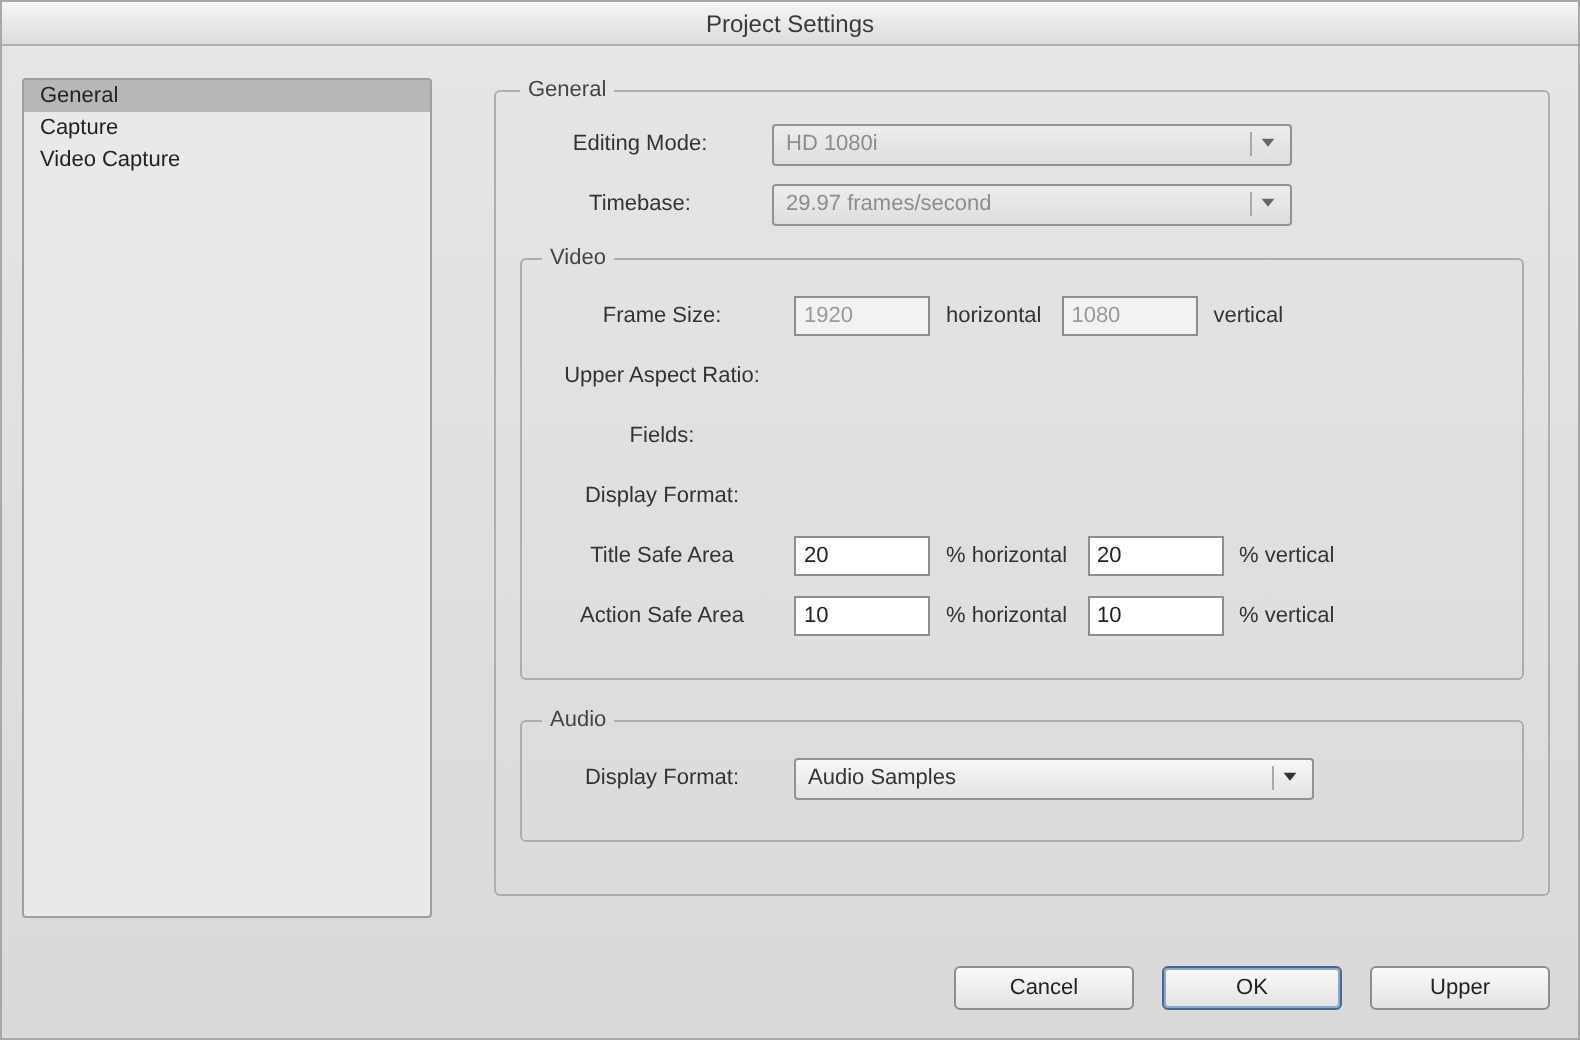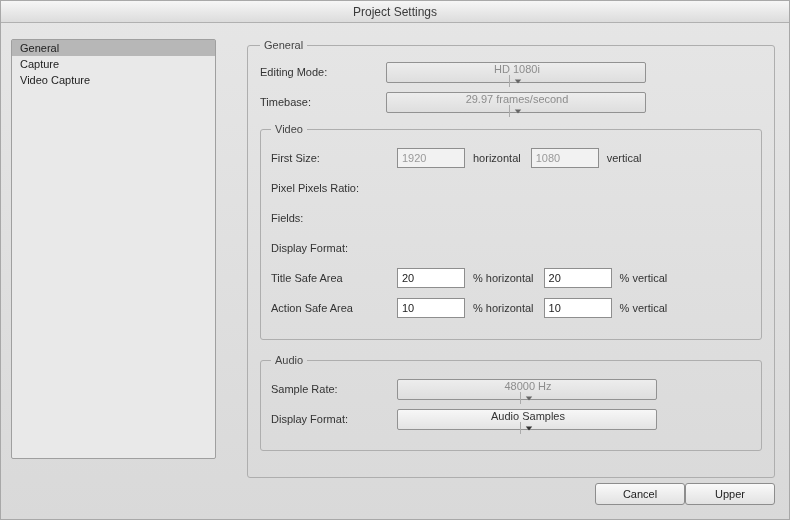--- a/index.html
+++ b/index.html
@@ -75,37 +75,36 @@
   }
   fieldset.sub > legend { font-size: 11px; color:#444; padding:0 4px;}
   .row-line {
     display: flex;
     align-items: center;
     margin-bottom: 8px;
     min-height: 22px;
   }
   .label {
     width: 120px;
-    text-align: left;
+    text-align: center;
     margin-right: 6px;
     color: #333;
   }
   .dropdown {
     display: inline-flex;
     align-items: center;
     justify-content: space-between;
     width: 260px;
     height: 21px;
     padding: 0 4px 0 6px;
     background: linear-gradient(#f7f7f7,#e3e3e3);
     border: 1px solid #929292;
     border-radius: 2px;
     font-size: 11px;
     color: #333;
-    flex-direction: column;
   }
   .dropdown.disabled {
     color: #8d8d8d;
     background: linear-gradient(#ededed,#dedede);
   }
   .dropdown .chev {
     width: 16px;
     text-align: center;
     border-left: 1px solid #aaa;
     color: #555;
@@ -126,20 +125,21 @@
   .inline-label {
     margin: 0 10px 0 8px;
     color: #333;
   }
   
   .button-row {
     position: absolute;
     right: 14px;
     bottom: 14px;
     display: flex;
+    gap: 14px;
   }
   .btn {
     width: 90px;
     height: 22px;
     background: linear-gradient(#fafafa,#e2e2e2);
     border: 1px solid #8d8d8d;
     border-radius: 3px;
     font-size: 11px;
     color: #222;
     text-align: center;
@@ -187,29 +187,29 @@
             <span class="chev"><svg class="tri" viewBox="0 0 10 10">
                   <path d="M1 3 L9 3 L5 8 Z" fill="#666"></path>
                 </svg></span>
           </div>
         </div>
 
         <fieldset class="sub">
           <legend>Video</legend>
 
           <div class="row-line">
-            <span class="label">First Size:</span>
+            <span class="label">Frame Size:</span>
             <input class="textbox disabled" readonly="" value="1920" style="">
             <span class="inline-label">horizontal</span>
             <input class="textbox disabled" readonly="" value="1080" style="">
             <span class="inline-label">vertical</span>
           </div>
 
           <div class="row-line">
-            <span class="label">Pixel Pixels Ratio:</span>
+            <span class="label">Upper Aspect Ratio:</span>
           </div>
 
           <div class="row-line">
             <span class="label">Fields:</span>
           </div>
 
           <div class="row-line">
             <span class="label">Display Format:</span>
           </div>
 
@@ -226,43 +226,35 @@
             <input class="textbox" value="10" style="">
             <span class="inline-label">% horizontal</span>
             <input class="textbox" value="10" style="">
             <span class="inline-label">% vertical</span>
           </div>
         </fieldset>
 
         <fieldset class="sub">
           <legend>Audio</legend>
 
-          <div class="row-line">
-            <span class="label">Sample Rate:</span>
-            <div class="dropdown disabled">
-              <span>48000 Hz</span>
-              <span class="chev"><svg class="tri" viewBox="0 0 10 10">
-                    <path d="M1 3 L9 3 L5 8 Z" fill="#666"></path>
-                  </svg></span>
-            </div>
-          </div>
 
           <div class="row-line">
             <span class="label">Display Format:</span>
             <div class="dropdown">
               <span>Audio Samples</span>
               <span class="chev"><svg class="tri" viewBox="0 0 10 10">
                     <path d="M1 3 L9 3 L5 8 Z" fill="#333"></path>
                   </svg></span>
             </div>
           </div>
         </fieldset>
 
       </fieldset>
     </div>
 
   </div>
 
   <div class="button-row">
     <div class="btn">Cancel</div>
+    <div class="btn default">OK</div>
     <div class="btn">Upper</div>
   </div>
 </div>
 
 </body></html>

